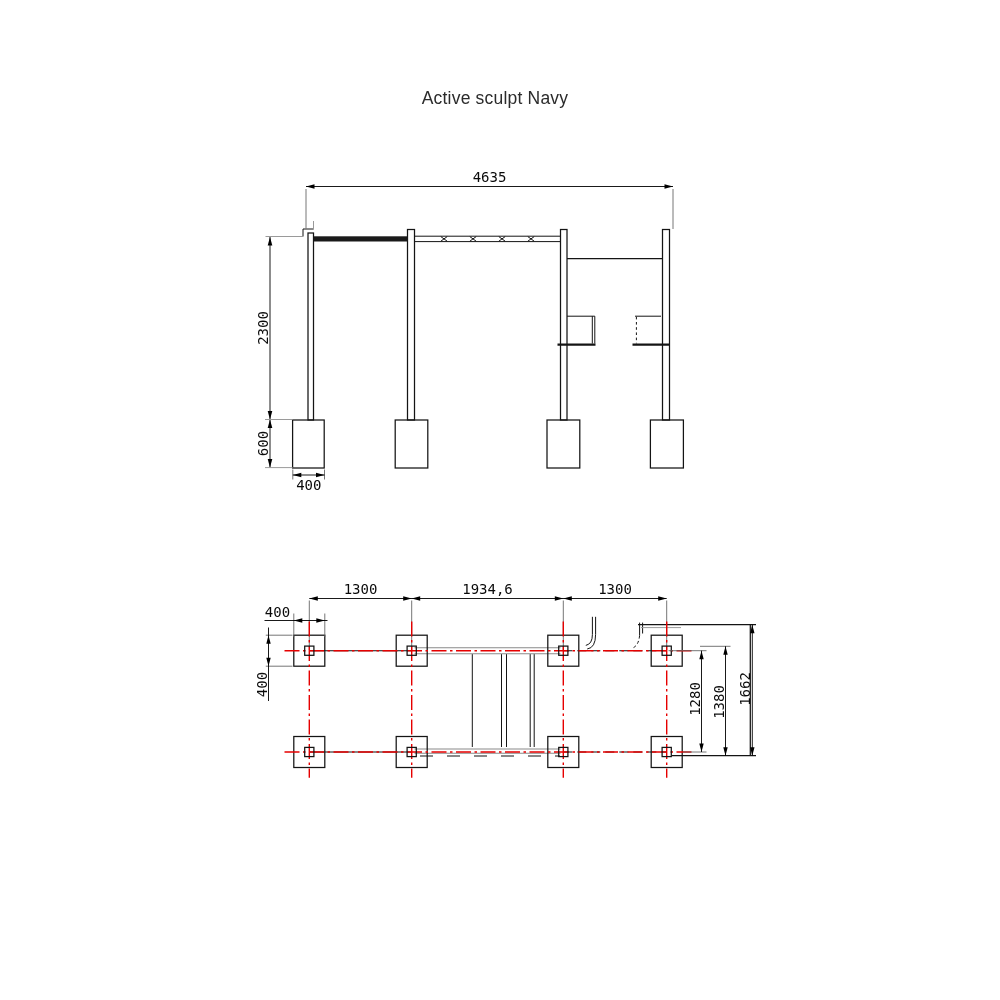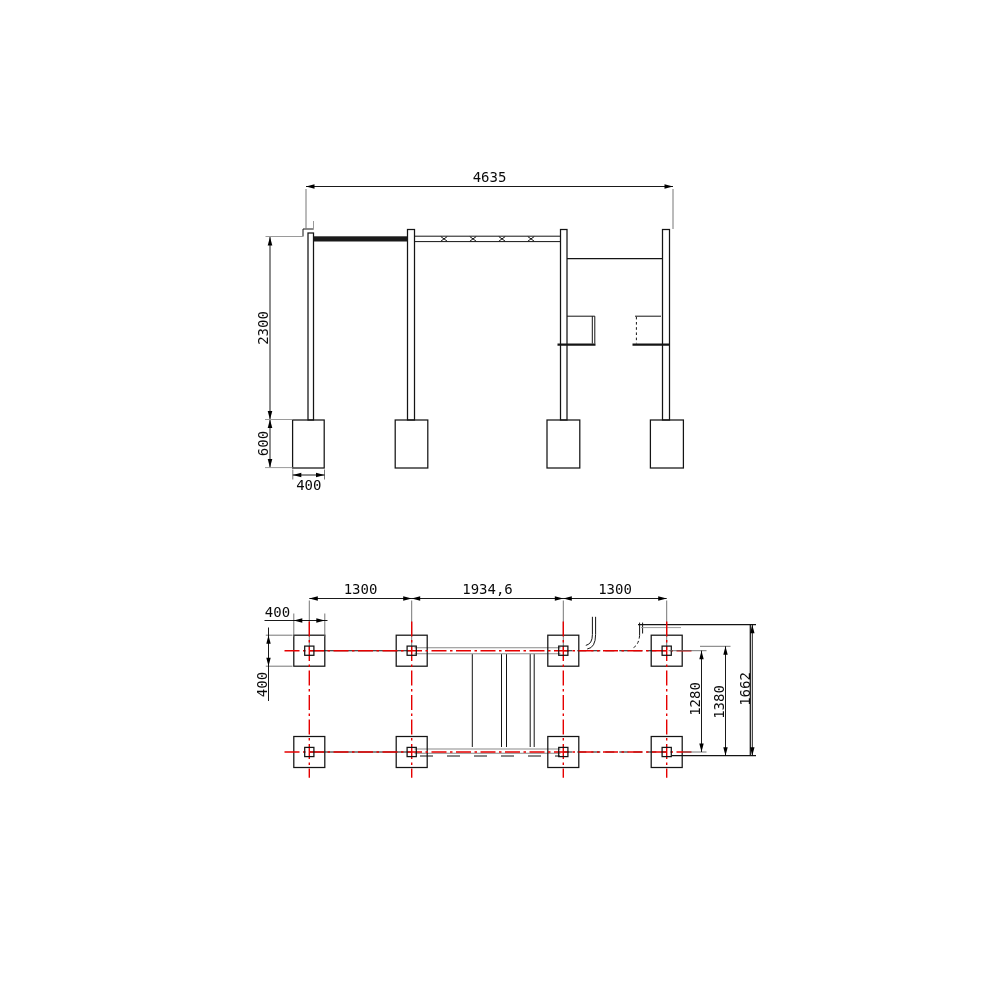--- a/index.html
+++ b/index.html
@@ -19,20 +19,21 @@
   .beam{stroke:#111;stroke-width:1.1;fill:none;}
   .beamd{stroke:#111;stroke-width:1.1;fill:none;stroke-dasharray:9 5;}
   .hidd{stroke:#111;stroke-width:1;fill:none;stroke-dasharray:13 14;}
   .arr{fill:#000;stroke:none;}
   .dtxt{font-family:"DejaVu Sans Mono",monospace;font-size:14px;fill:#0a0a0a;}
 </style>
 </head>
 <body>
 
 <div class="page">
+  <div class="title">Active sculpt Navy</div>
 
   <svg width="1000" height="1000" viewBox="0 0 1000 1000">
 
     <g>
 
       <g>
 
         <rect class="ln" x="308" y="233" width="5.5" height="187"></rect>
         <path class="ln2" d="M303,229 h10.5 M303,229 v7.5"></path>
         <rect class="ln" x="407.5" y="229.5" width="7" height="190.5"></rect>

